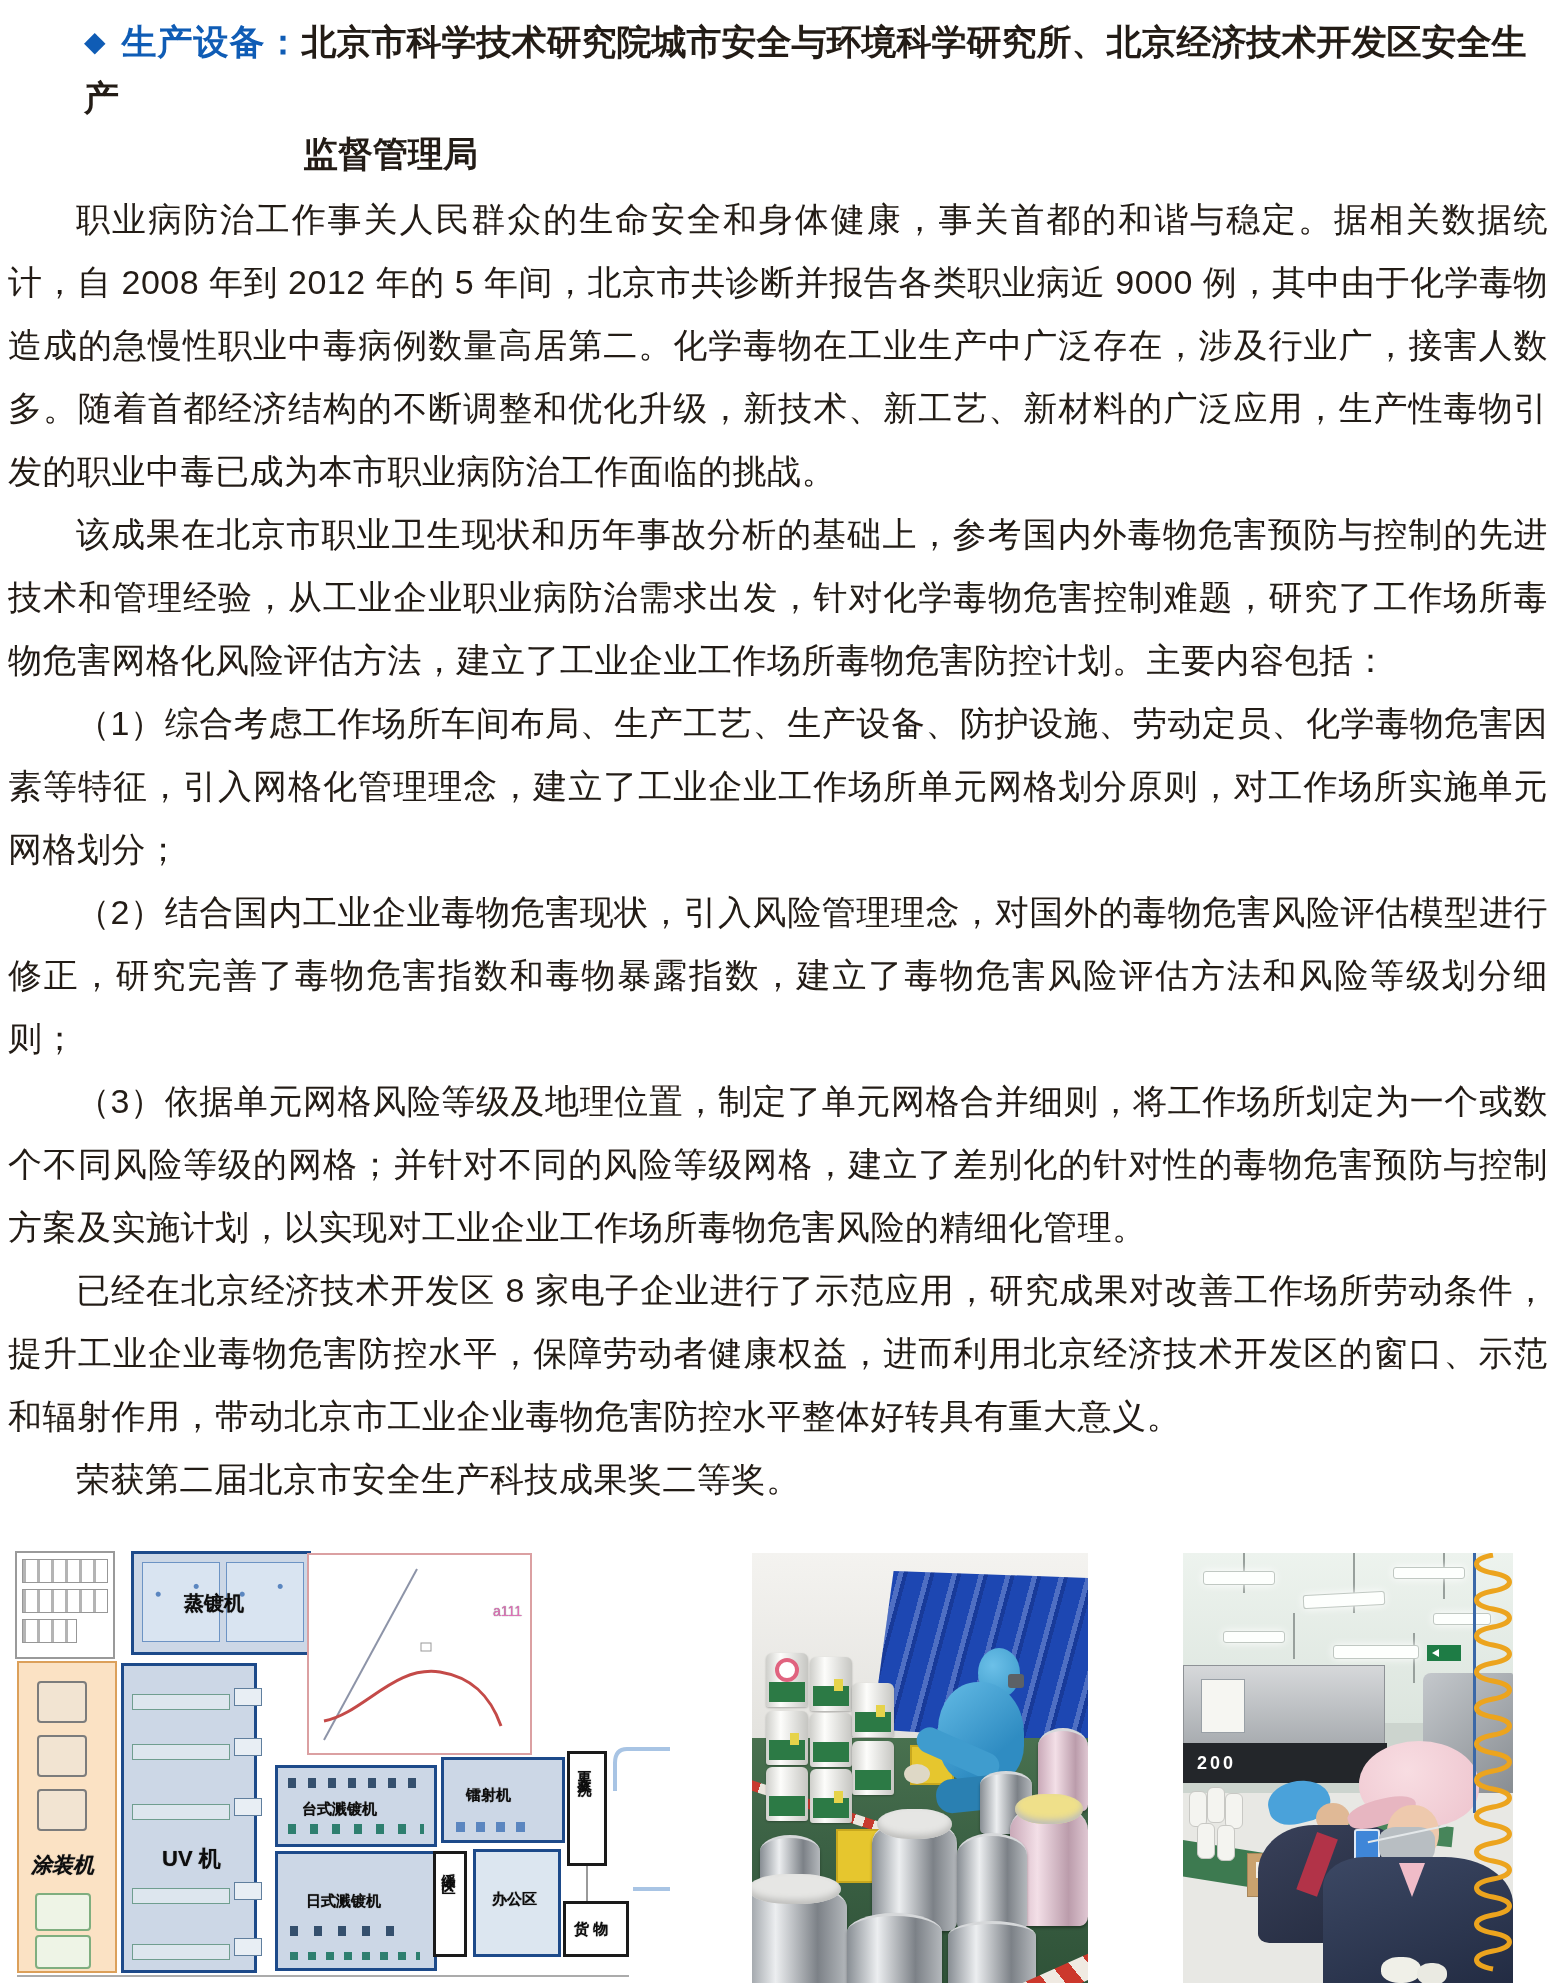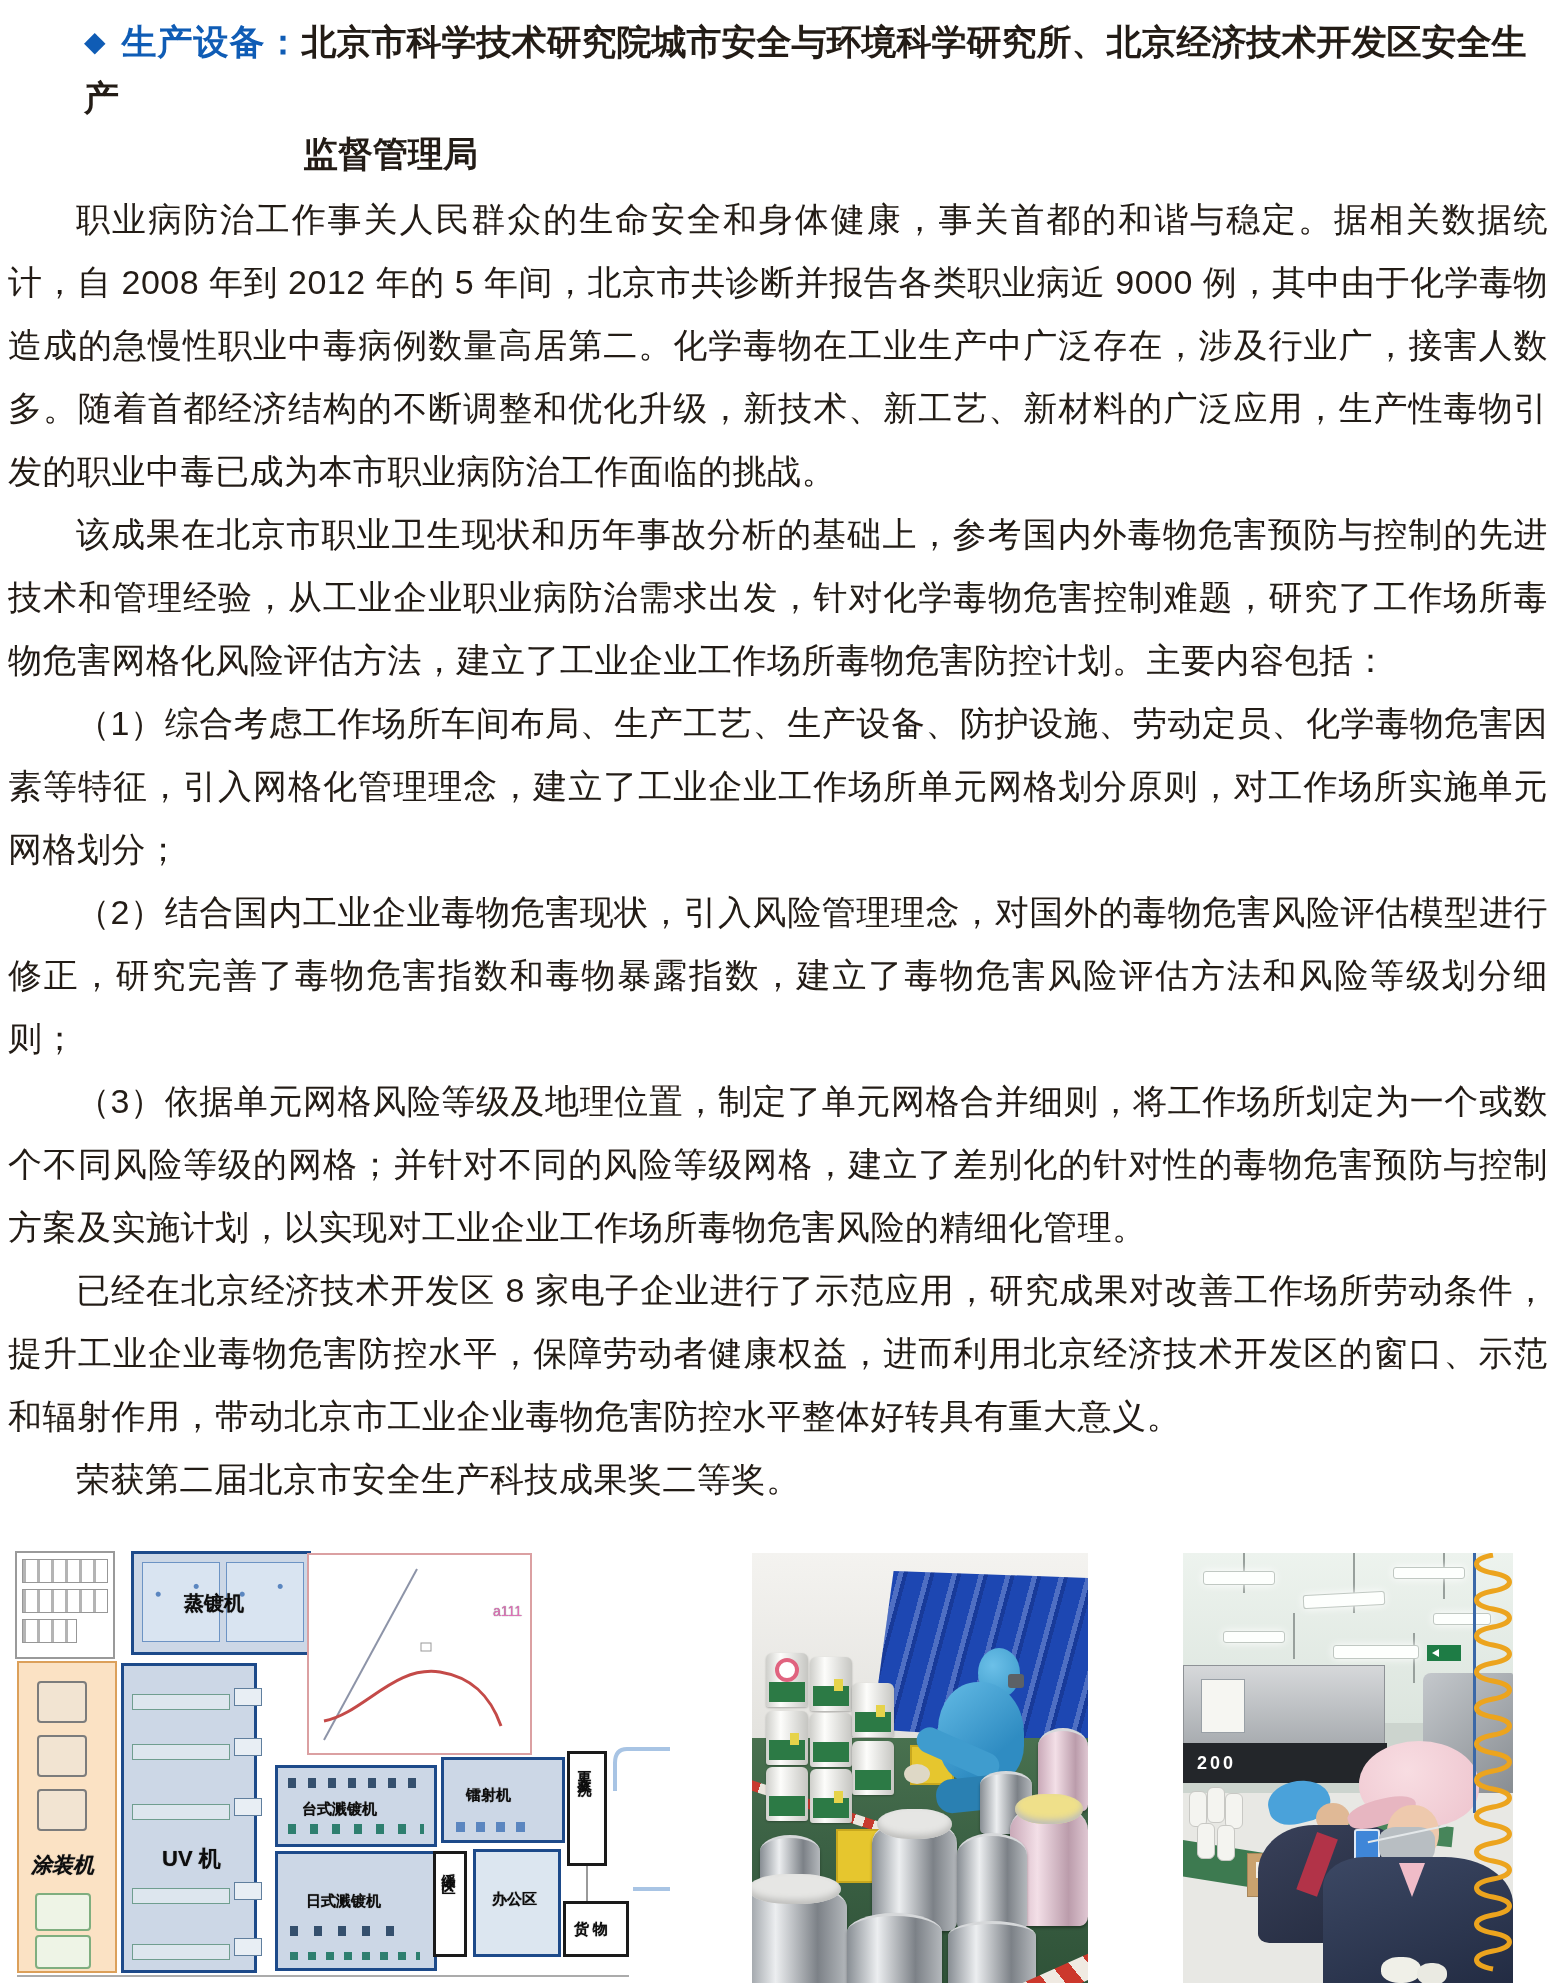--- a/index.html
+++ b/index.html
@@ -139,21 +139,21 @@
       </div>
 
       <div class="zone blue-z" style="left:458px;top:298px;width:88px;height:108px;background:#dce6f0;">
         <span class="zlabel" style="left:16px;top:38px;font-size:15px;">办公区</span>
       </div>
 
       <div class="zone" style="left:552px;top:200px;width:40px;height:115px;background:#fff;border:3px solid #1a1a1a;">
         <span class="zlabel vtext" style="left:6px;top:6px;font-size:14px;">更衣及洗</span>
       </div>
 
-      <div class="zone" style="left:548px;top:350px;width:66px;height:56px;background:#fff;border:3px solid #1a1a1a;font-family:Liberation Serif, serif;">
+      <div class="zone" style="left:548px;top:350px;width:66px;height:56px;background:#fff;border:3px solid #1a1a1a;">
         <span class="zlabel" style="left:8px;top:16px;font-size:15px;">货 物</span>
       </div>
 
       <div class="blk" style="left:571px;top:315px;width:2px;height:35px;background:#9a9a9a;"></div>
       <div class="blk" style="left:2px;top:424px;width:612px;height:2px;background:#ababab;"></div>
       <svg style="position:absolute;left:560px;top:180px;" width="95" height="170" viewBox="0 0 95 170">
         <path d="M 95 18 H 52 Q 40 18 40 32 V 60" fill="none" stroke="#a8c4e4" stroke-width="4"></path>
         <path d="M 58 158 H 95" fill="none" stroke="#a8c4e4" stroke-width="4"></path>
       </svg>
     </div>

